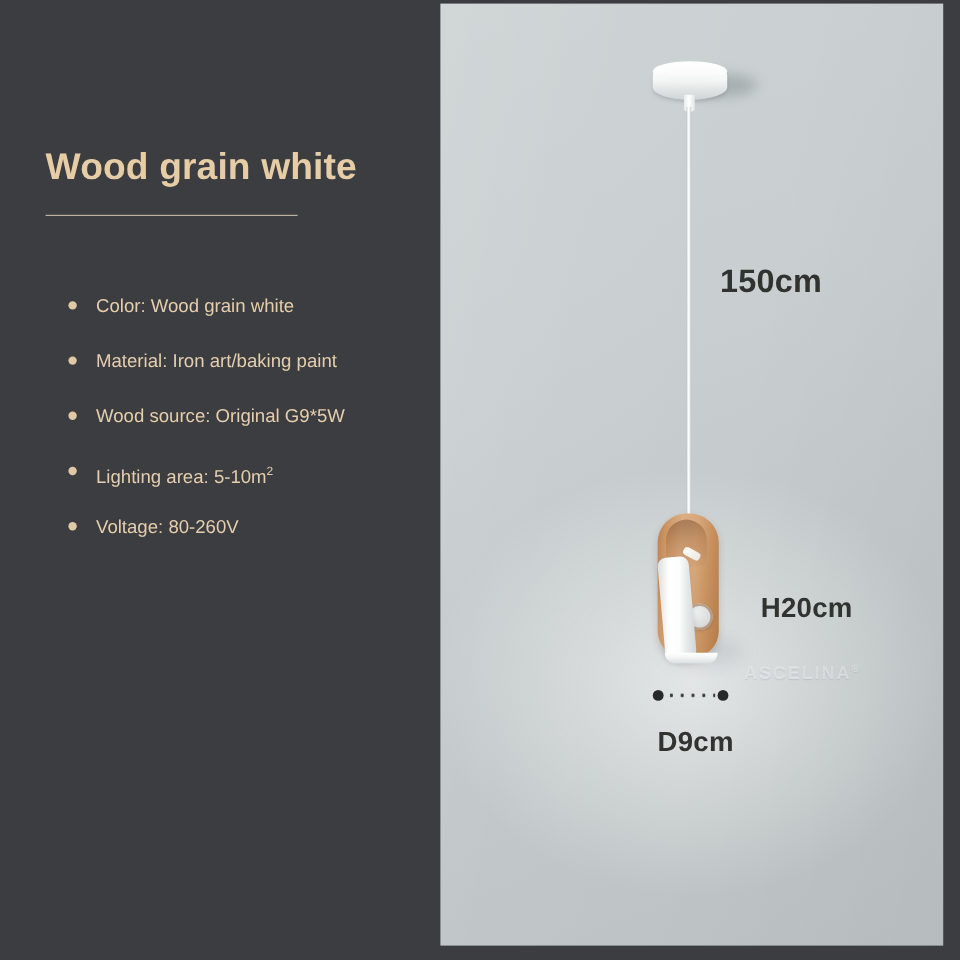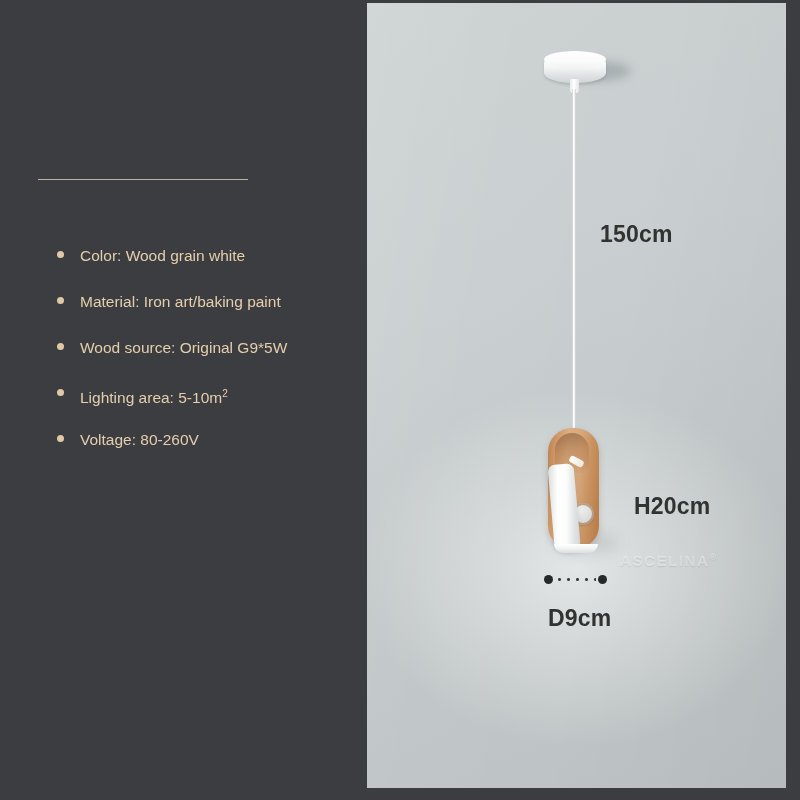--- a/index.html
+++ b/index.html
@@ -259,21 +259,21 @@
   
   .ann {
     position: absolute;
     color: #30332f;
     font-weight: bold;
     letter-spacing: 0.2px;
   }
   .ann-150 {
     left: 233px;
     top: 214px;
-    font-size: 23px;
+    font-size: 27px;
     line-height: 34px;
     text-align: left;
   }
   .ann-h20 {
     left: 267px;
     top: 490px;
     font-size: 23px;
   }
   .ann-d9 {
     left: 181px;
@@ -328,20 +328,21 @@
     vertical-align: super;
   }
 </style>
 </head>
 <body>
 
 <div class="page">
 
   <div class="spec-panel">
 
+    <div class="title">Wood grain white</div>
 
     <div class="title-rule"></div>
 
     <ul class="spec-list">
 
       <li class="spec-item">
         <span class="spec-bullet"></span>
         <span>Color: Wood grain white</span>
       </li>
 

